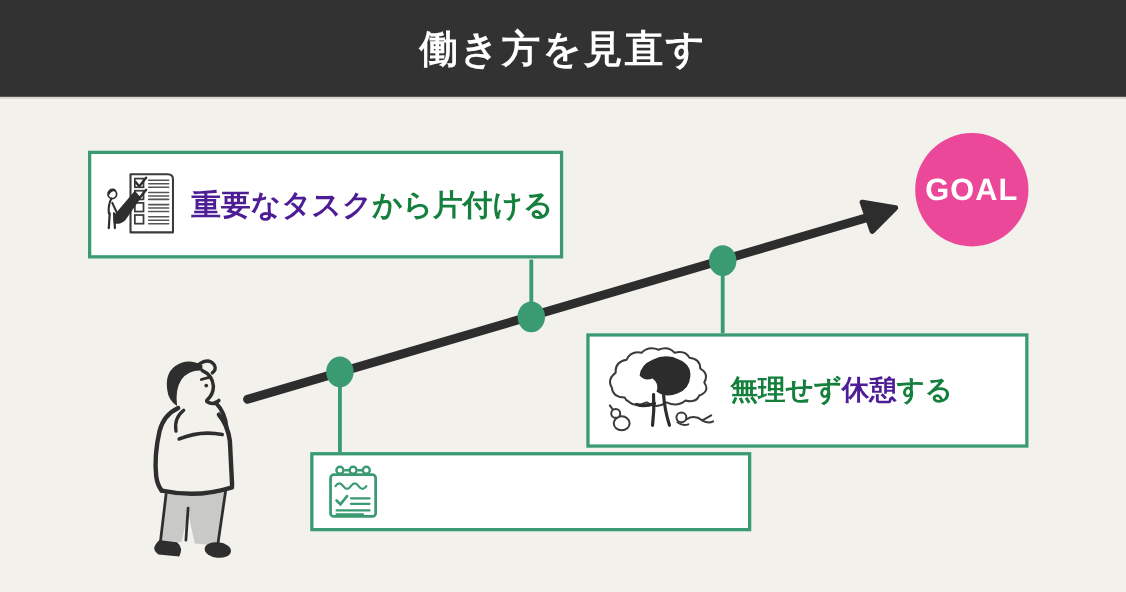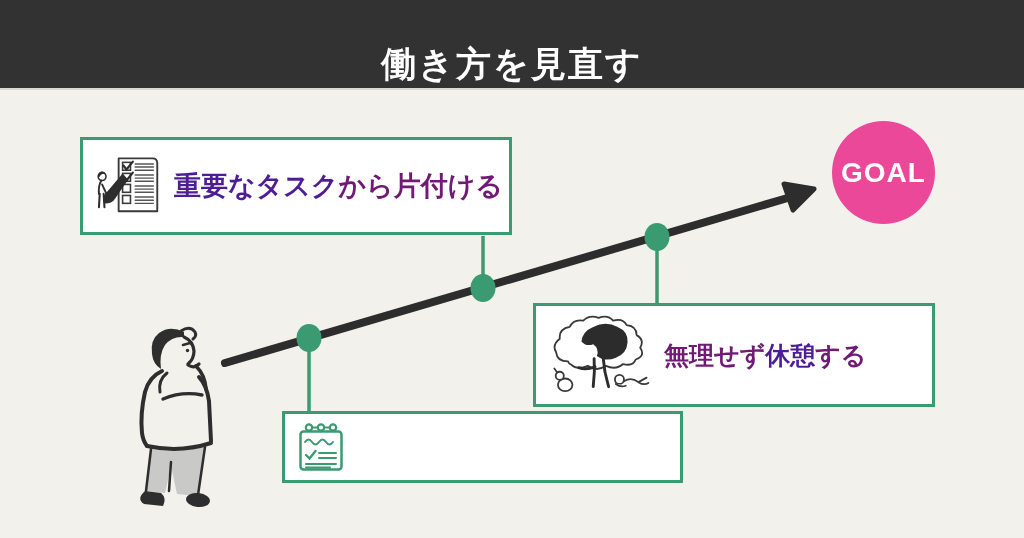--- a/index.html
+++ b/index.html
@@ -8,42 +8,42 @@
     background:#f2f1ec;
     font-family:"Liberation Sans","DejaVu Sans",sans-serif;
     position:relative;
   }
   .canvas{position:absolute;inset:0;width:1024px;height:538px;}
 
   
   .title-bar{
     position:absolute;left:0;top:0;width:1024px;height:88px;
     background:#323232;border-bottom:2px solid #d9d8d2;
-    display:flex;align-items:flex-end;justify-content:center;
+    display:flex;align-items:center;justify-content:center;
   }
   .title-bar h1{
     margin:0;color:#ffffff;font-size:35px;font-weight:700;letter-spacing:2px;
   }
 
   
   .overlay{position:absolute;left:0;top:0;width:1024px;height:538px;z-index:1;}
 
   
   .step-box{
     position:absolute;background:#ffffff;border:3px solid #3a9a71;
     display:flex;align-items:center;box-sizing:border-box;z-index:2;
   }
   .box1{left:80px;top:137px;width:432px;height:98px;padding:0 6px 0 12px;gap:8px;}
   .box2{left:282px;top:411px;width:401px;height:72px;padding:0 6px 0 12px;gap:10px;}
   .box3{left:533px;top:303px;width:402px;height:104px;padding:0 6px 0 12px;gap:12px;}
   .step-text{margin:0;font-weight:700;white-space:nowrap;line-height:1;}
   .box1 .step-text{font-size:27px;}
   .box2 .step-text{font-size:26px;}
   .box3 .step-text{font-size:25px;}
-  .t-dark{color:#701a75;}
+  .t-dark{color:#15803d;}
   .t-green{color:#4c1d95;}
 
   
   .goal-circle{
     position:absolute;left:832px;top:121px;width:103px;height:103px;
     background:#ec4899;border-radius:50%;z-index:2;
     display:flex;align-items:center;justify-content:center;
   }
   .goal-circle span{color:#ffffff;font-size:28px;font-weight:700;letter-spacing:1px;}
 </style>

